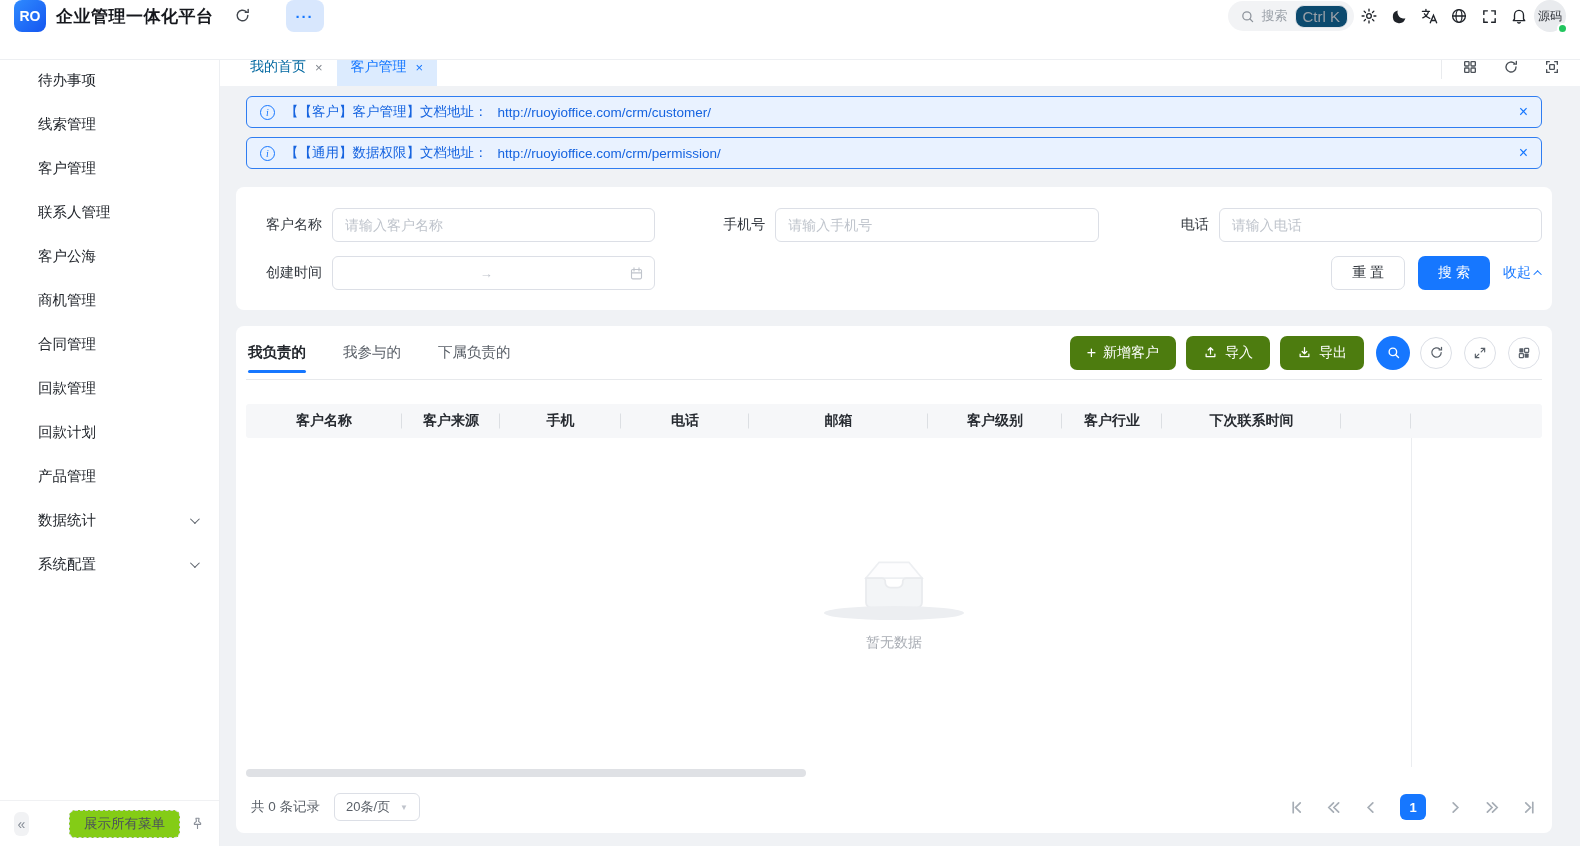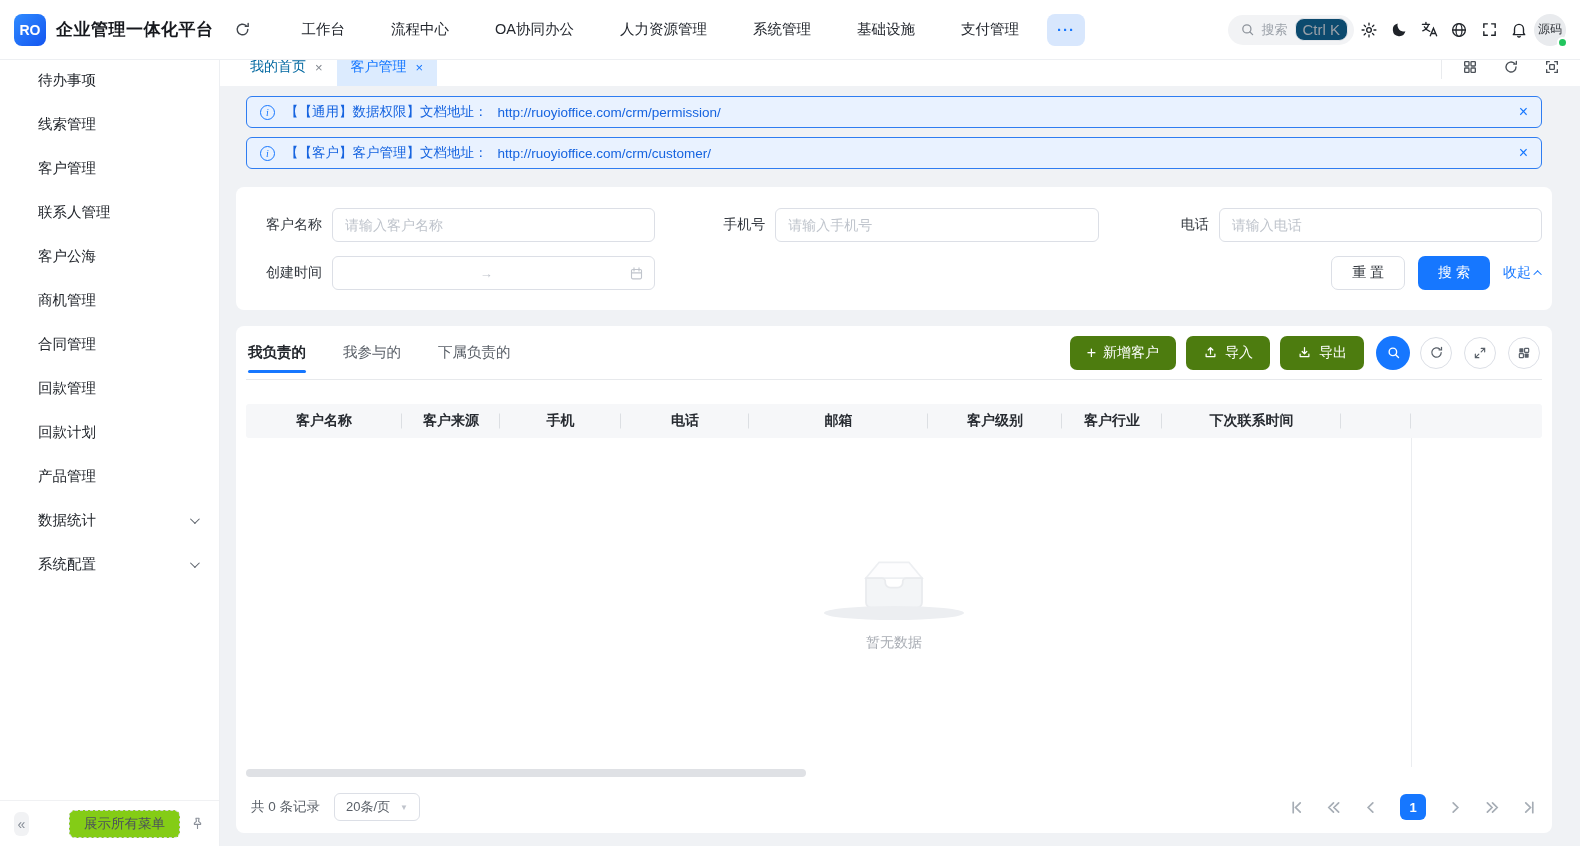--- a/index.html
+++ b/index.html
@@ -2,21 +2,21 @@
 <html><head>
 <meta charset="utf-8">
 <style>
   * { box-sizing: border-box; margin: 0; padding: 0; }
   html,body { width:1580px; height:846px; overflow:hidden;
     font-family:"Liberation Sans","DejaVu Sans",sans-serif; background:#f0f2f5; color:#30343a; }
   button { font-family:inherit; cursor:pointer; background:none; border:none; }
 
   
   .app-header { position:fixed; top:0; left:0; right:0; height:60px; background:#fff;
-    border-bottom:1px solid #edeff2; display:flex; align-items:center; padding:0 14px; z-index:30; }
+    border-bottom:1px solid #edeff2; display:flex; align-items:flex-start; padding:0 14px; z-index:30; }
   .logo-wrap { display:flex; align-items:center; gap:10px; }
   .logo-badge { width:32px; height:32px; border-radius:8px; background:linear-gradient(135deg,#2f8bff,#1455f0);
     color:#fff; font-weight:bold; font-size:14px; display:flex; align-items:center; justify-content:center; }
   .app-title { font-size:17px; font-weight:bold; color:#16181d; letter-spacing:.5px; }
   .hdr-icon-btn { width:30px; height:30px; display:flex; align-items:center; justify-content:center;
     color:#41464d; border-radius:6px; }
   .hdr-refresh { margin-left:14px; }
   .main-nav { display:flex; align-items:center; gap:46px; margin-left:44px; }
   .nav-item { font-size:14.5px; color:#23272e; cursor:pointer; white-space:nowrap; }
   .more-btn { margin-left:28px; width:38px; height:32px; border-radius:8px; background:#d8e7fd;
@@ -159,30 +159,20 @@
   <div class="logo-wrap">
     <span class="logo-badge">RO</span>
     <span class="app-title">企业管理一体化平台</span>
   </div>
   <button class="hdr-icon-btn hdr-refresh">
     <svg width="17" height="17" viewBox="0 0 24 24" fill="none" stroke="currentColor" stroke-width="2" stroke-linecap="round">
         <path d="M19.5 12a7.5 7.5 0 1 1-2.4-5.5"></path>
         <path d="M20 3.6v4h-4"></path>
       </svg>
   </button>
-  <nav class="main-nav">
-
-  <span class="nav-item">工作台</span>
-      <span class="nav-item">流程中心</span>
-      <span class="nav-item">OA协同办公</span>
-      <span class="nav-item">人力资源管理</span>
-      <span class="nav-item">系统管理</span>
-      <span class="nav-item">基础设施</span>
-      <span class="nav-item">支付管理</span>
-    </nav>
   <button class="more-btn"></button>
   <div class="hdr-right">
     <div class="hdr-search">
       <span>
         <svg width="15" height="15" viewBox="0 0 24 24" fill="none" stroke="#8d939b" stroke-width="2" stroke-linecap="round">
             <circle cx="11" cy="11" r="6.5"></circle>
             <path d="M16 16l4.2 4.2"></path>
           </svg>
       </span>
       <span class="s-label">搜索</span>
@@ -355,29 +345,29 @@
       </span>
     </div>
   </div>
 
   <div class="content">
 
     <div>
 
         <div class="banner">
           <span class="info-circle"></span>
+          <span class="banner-text">【【客户】客户管理】文档地址：</span>
+          <span class="banner-link">http://ruoyioffice.com/crm/customer/</span>
+          <button class="banner-close"></button>
+        </div>
+
+        <div class="banner">
+          <span class="info-circle"></span>
           <span class="banner-text">【【通用】数据权限】文档地址：</span>
           <span class="banner-link">http://ruoyioffice.com/crm/permission/</span>
-          <button class="banner-close"></button>
-        </div>
-
-        <div class="banner">
-          <span class="info-circle"></span>
-          <span class="banner-text">【【客户】客户管理】文档地址：</span>
-          <span class="banner-link">http://ruoyioffice.com/crm/customer/</span>
           <button class="banner-close"></button>
         </div>
       </div>
 
     <section class="search-card">
       <div class="form-grid">
         <div class="ffield">
           <label class="flabel">客户名称</label>
           <input class="finput" placeholder="请输入客户名称" style="">
         </div>

